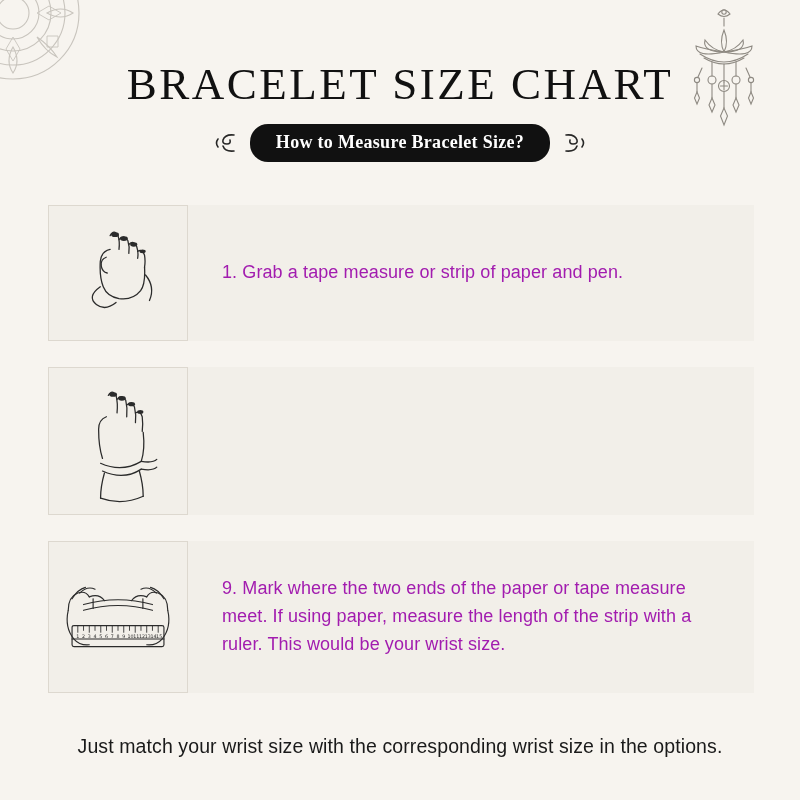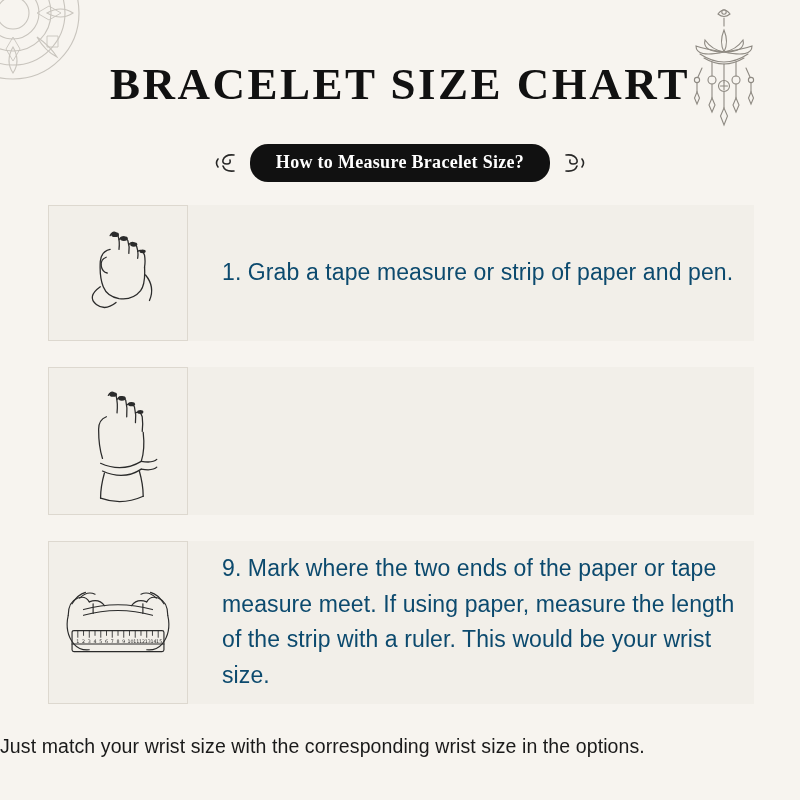--- a/index.html
+++ b/index.html
@@ -41,35 +41,34 @@
   
   .title {
     position: absolute;
     top: 58px;
     left: 0;
     width: 800px;
     text-align: center;
     font-family: "Liberation Serif", serif;
     font-size: 45px;
     letter-spacing: 2.5px;
-    font-weight: 700;
+    font-weight: 400;
     color: #111;
   }
 
   
   .subtitle-row {
     position: absolute;
     top: 124px;
     left: 0;
     width: 800px;
     display: flex;
     align-items: center;
     justify-content: center;
     gap: 12px;
-    margin-top: 20px;
   }
   .swirl {
     width: 26px;
     height: 26px;
     opacity: 0.9;
   }
   .pill {
     background: #111;
     color: #fff;
     border-radius: 18px;
@@ -103,36 +102,36 @@
     box-sizing: border-box;
     display: flex;
     align-items: center;
     justify-content: center;
   }
   .step-text {
     flex: 1;
     display: flex;
     align-items: center;
     padding: 10px 18px 10px 34px;
-    font-size: 23px;
+    font-size: 18px;
     line-height: 1.55;
-    color: #0c4a6e;
+    color: #a21caf;
     letter-spacing: 0.1px;
   }
   .step1 .step-img { min-height: 136px; }
   .step2 .step-img { min-height: 148px; }
   .step3 .step-img { min-height: 152px; }
 
   
   .footer {
     position: absolute;
     bottom: 42px;
     left: 0;
     width: 800px;
-    text-align: left;
+    text-align: center;
     font-size: 19.5px;
     color: #1a1a1a;
     letter-spacing: 0.1px;
   }
 </style>
 </head>
 <body>
 
 <svg class="mandala" viewBox="0 0 150 150">
   <g fill="none" stroke="#9a958c" stroke-width="1.1">

